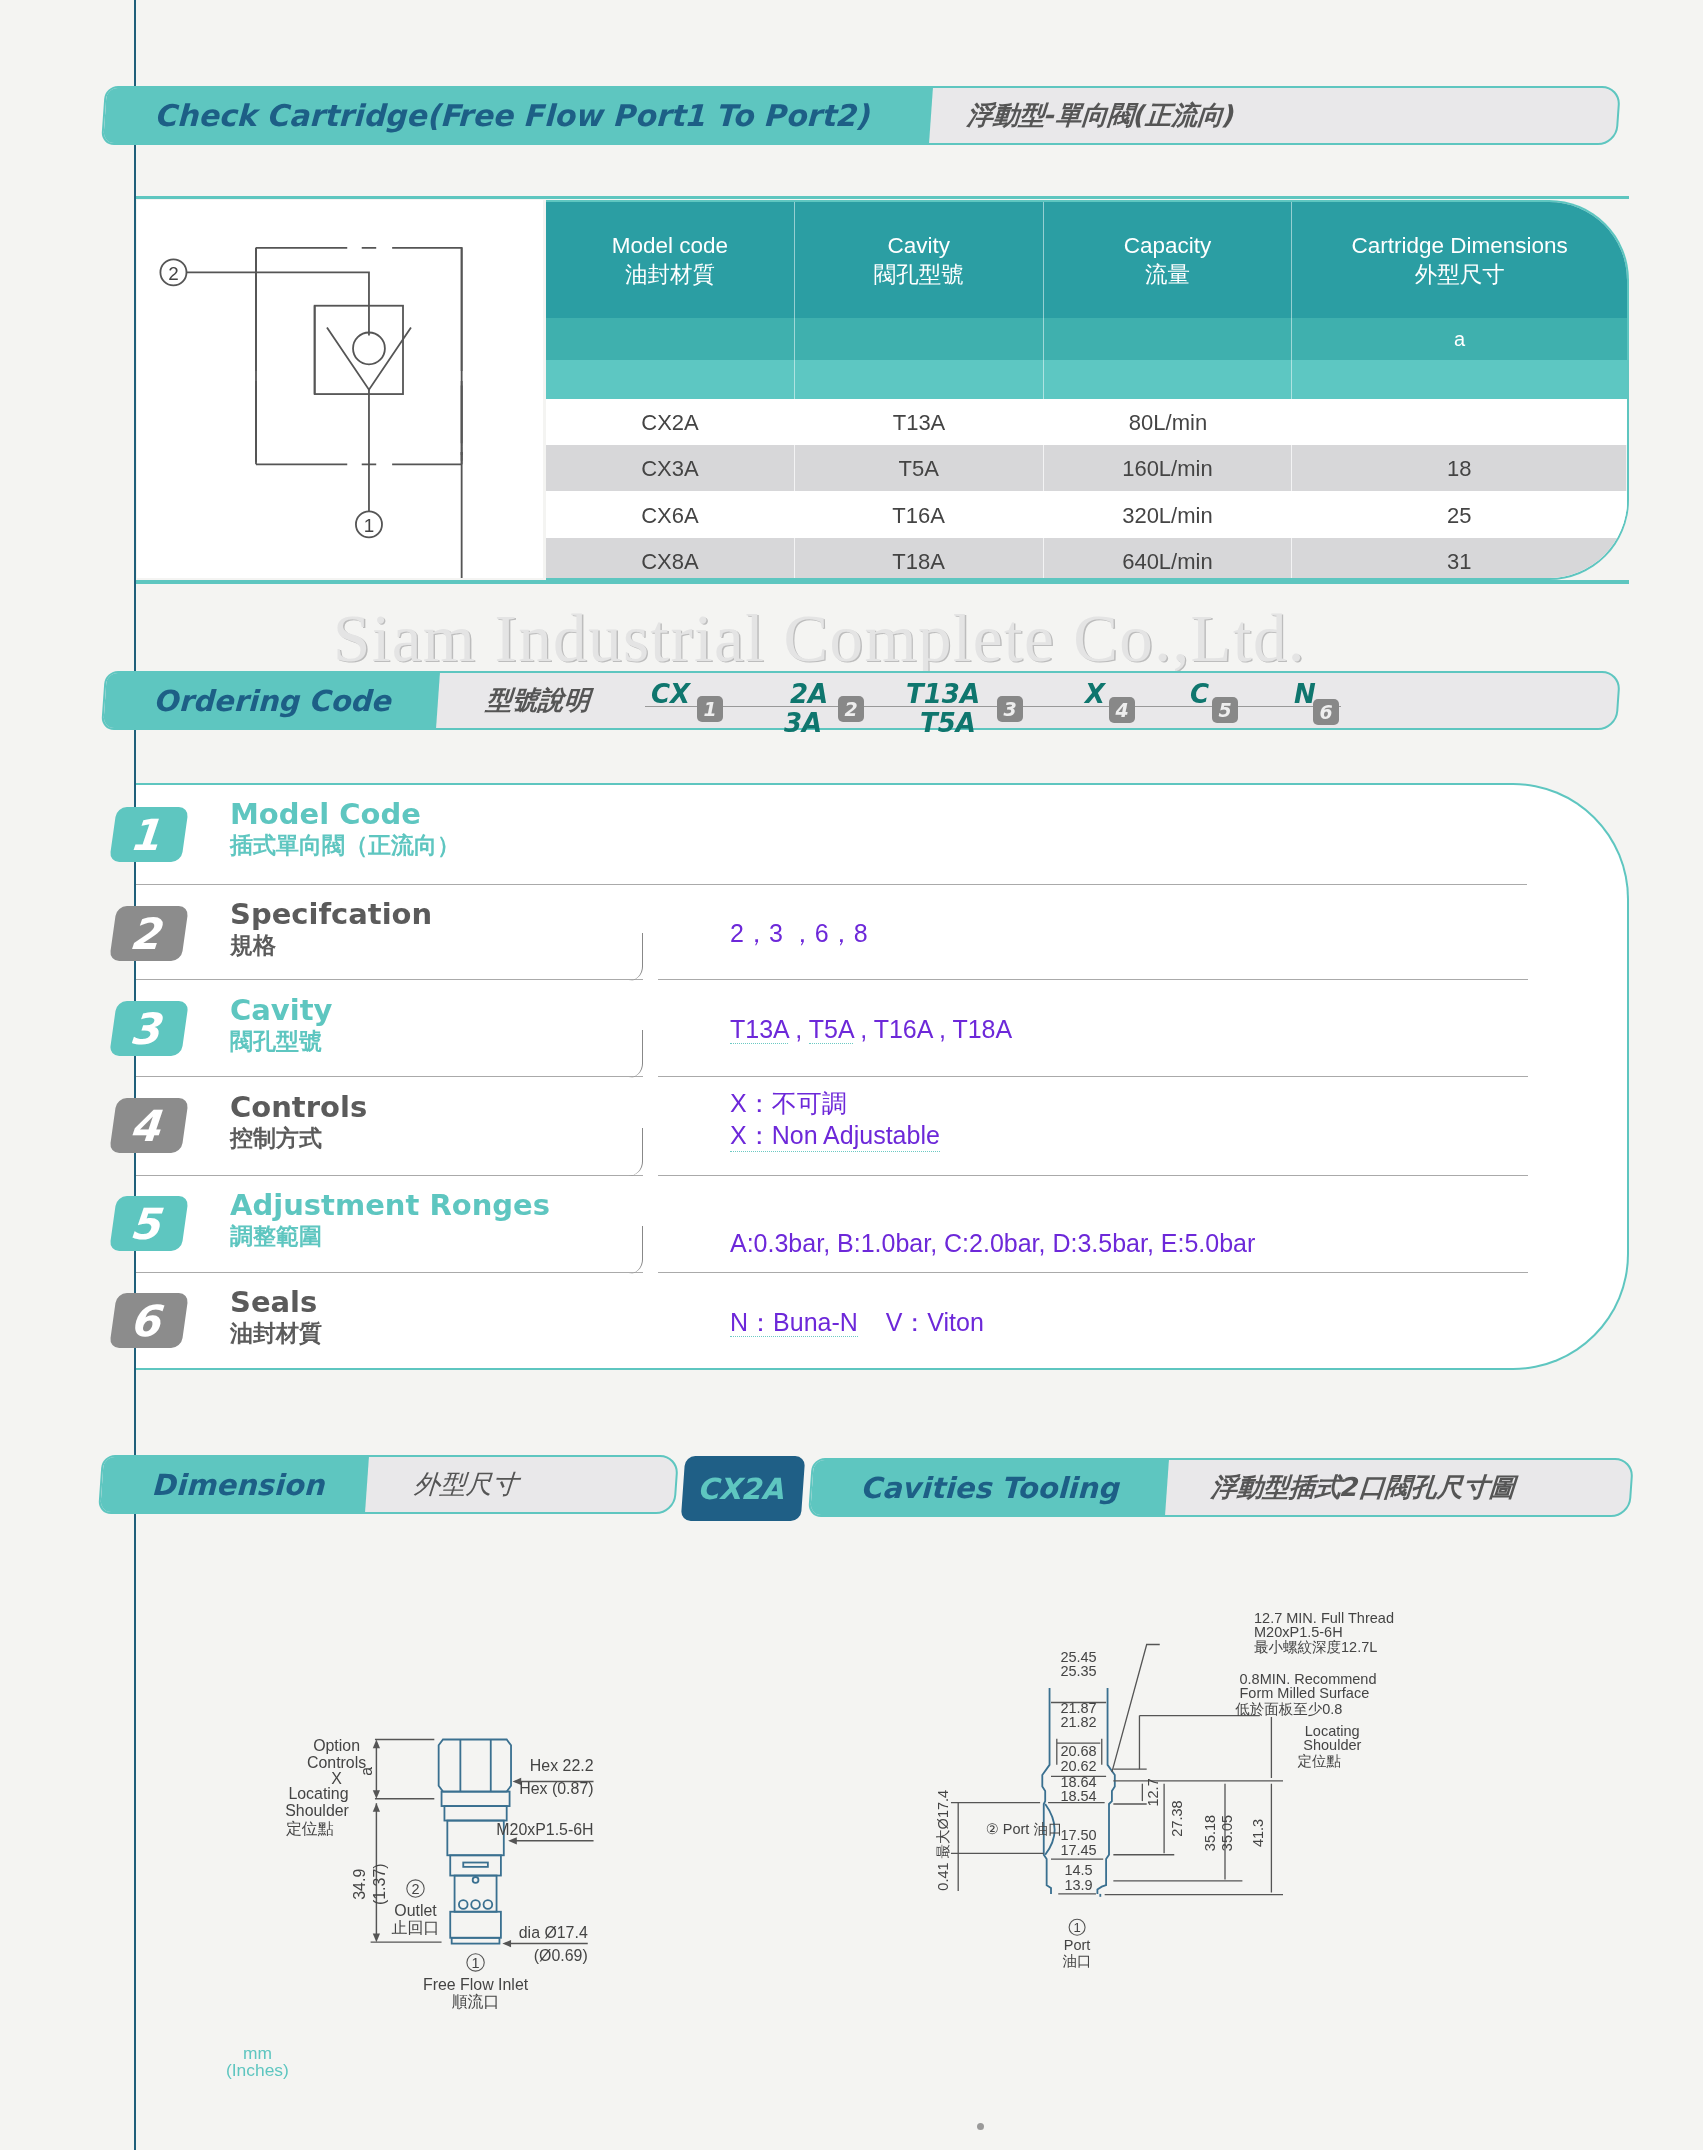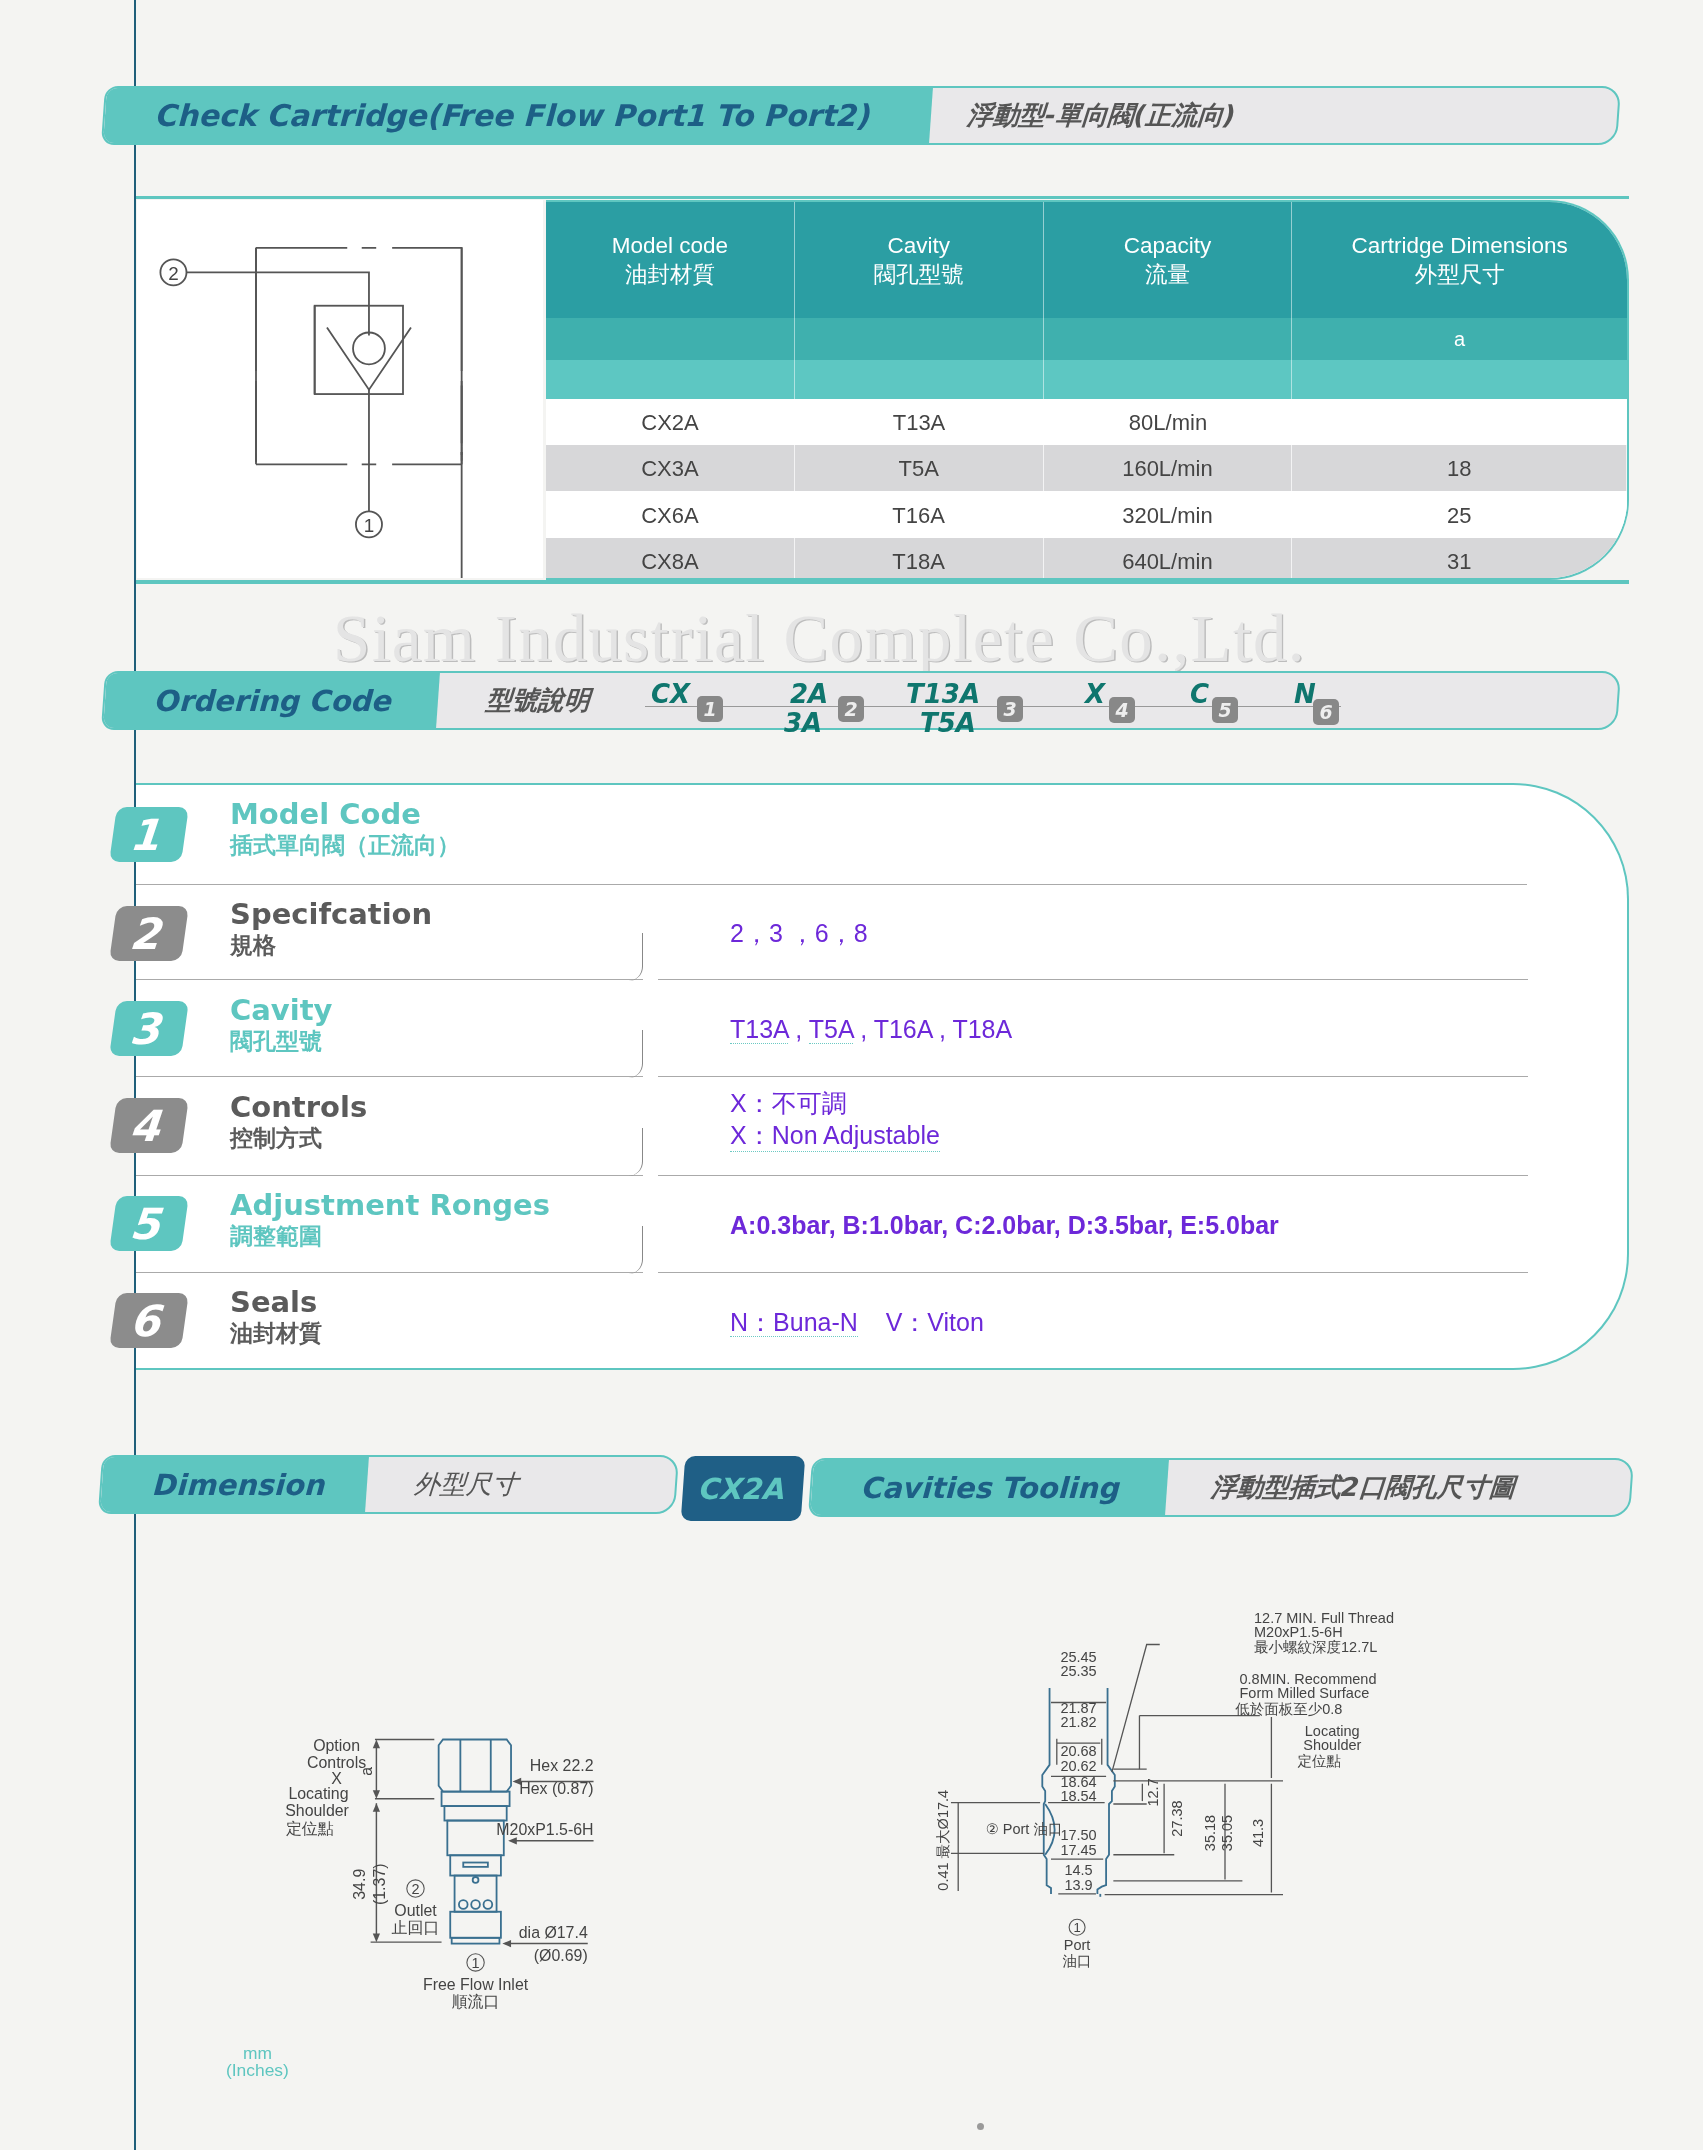--- a/index.html
+++ b/index.html
@@ -222,21 +222,21 @@
     <div class="opt-val u" style="top:41px;">X：Non Adjustable</div>
   </div>
   <div class="sep-l" style="top:390px;"></div>
     <div class="sep-curve" style="left:485px; top:343px;"></div>
     <div class="sep-r" style="top:390px;"></div>
 
   <div class="opt-row" style="top:391px;">
     <div class="num-badge teal" style="top:20px;">5</div>
     <div class="opt-title teal-t" style="top:11.6px;">Adjustment Ronges</div>
     <div class="opt-sub teal-t" style="top:45px;">調整範圍</div>
-    <div class="opt-val" style="top:33px;font-weight:bold;">A:0.3bar, B:1.0bar, C:2.0bar, D:3.5bar, E:5.0bar</div>
+    <div class="opt-val" style="top:51px;">A:0.3bar, B:1.0bar, C:2.0bar, D:3.5bar, E:5.0bar</div>
   </div>
   <div class="sep-l" style="top:487px;"></div>
     <div class="sep-curve" style="left:485px; top:441px;"></div>
     <div class="sep-r" style="top:487px;"></div>
 
   <div class="opt-row" style="top:488px;">
     <div class="num-badge gray" style="top:20px;">6</div>
     <div class="opt-title gray-t" style="top:11.6px;">Seals</div>
     <div class="opt-sub gray-t" style="top:45px;">油封材質</div>
     <div class="opt-val" style="top:33px;">

